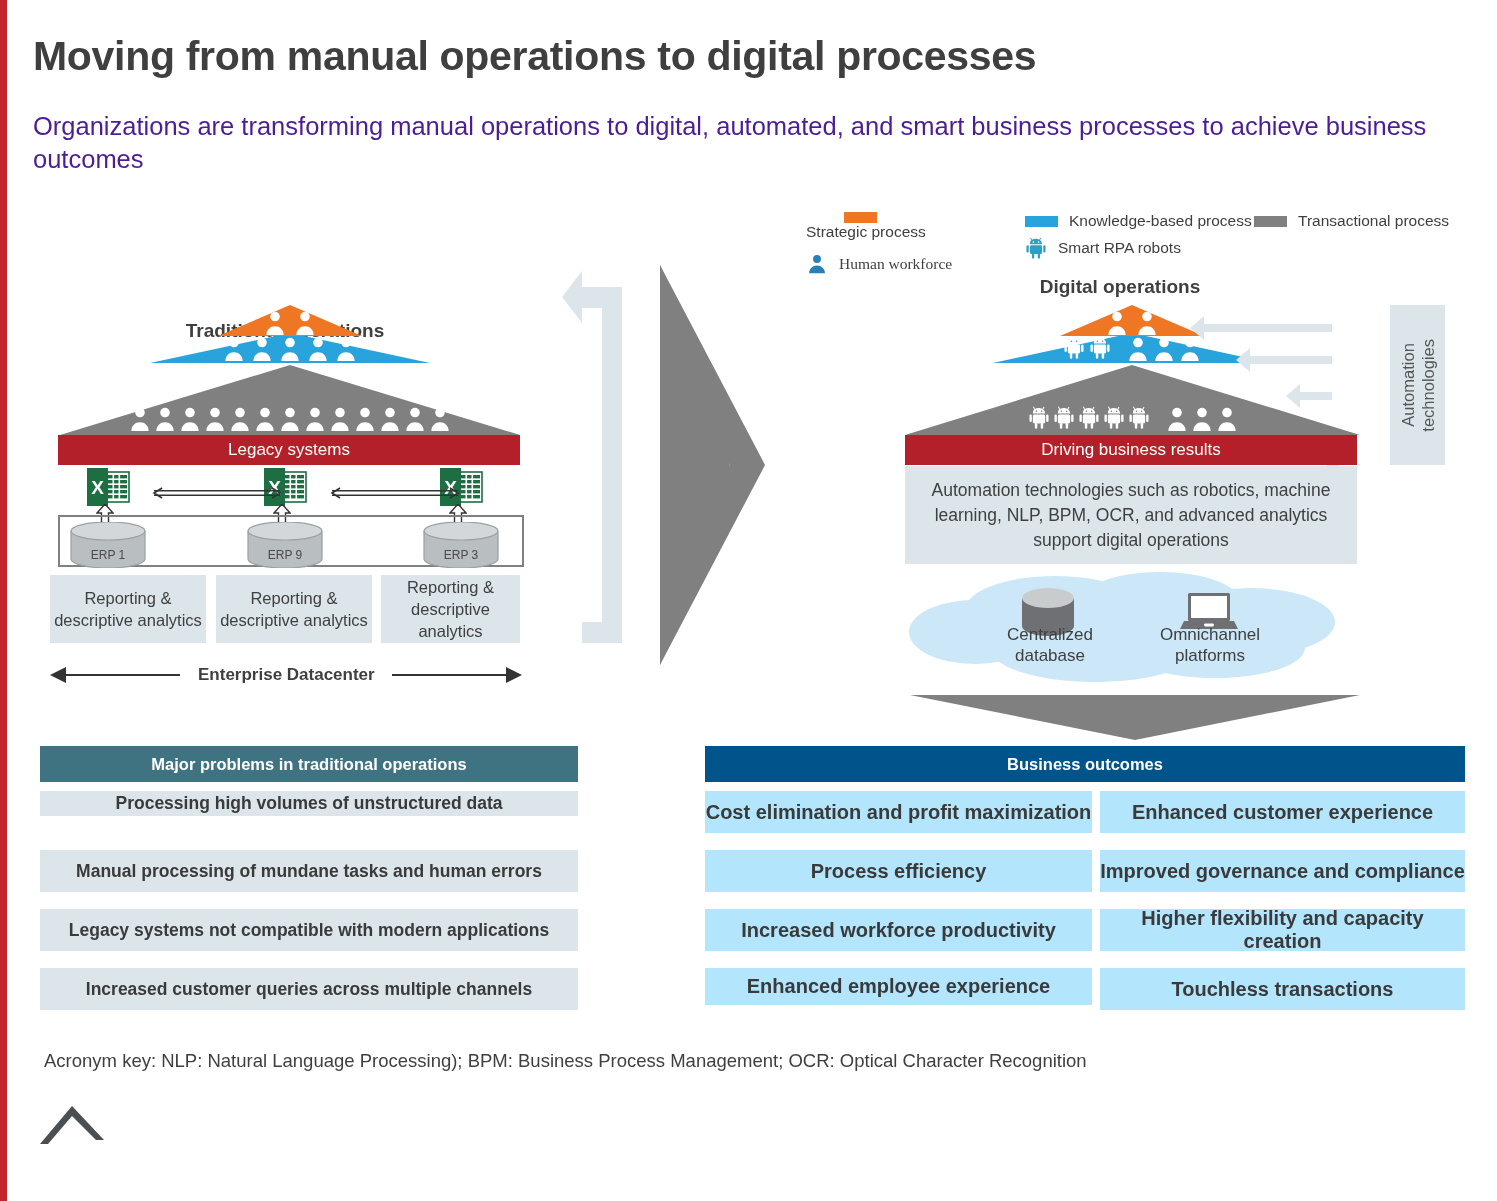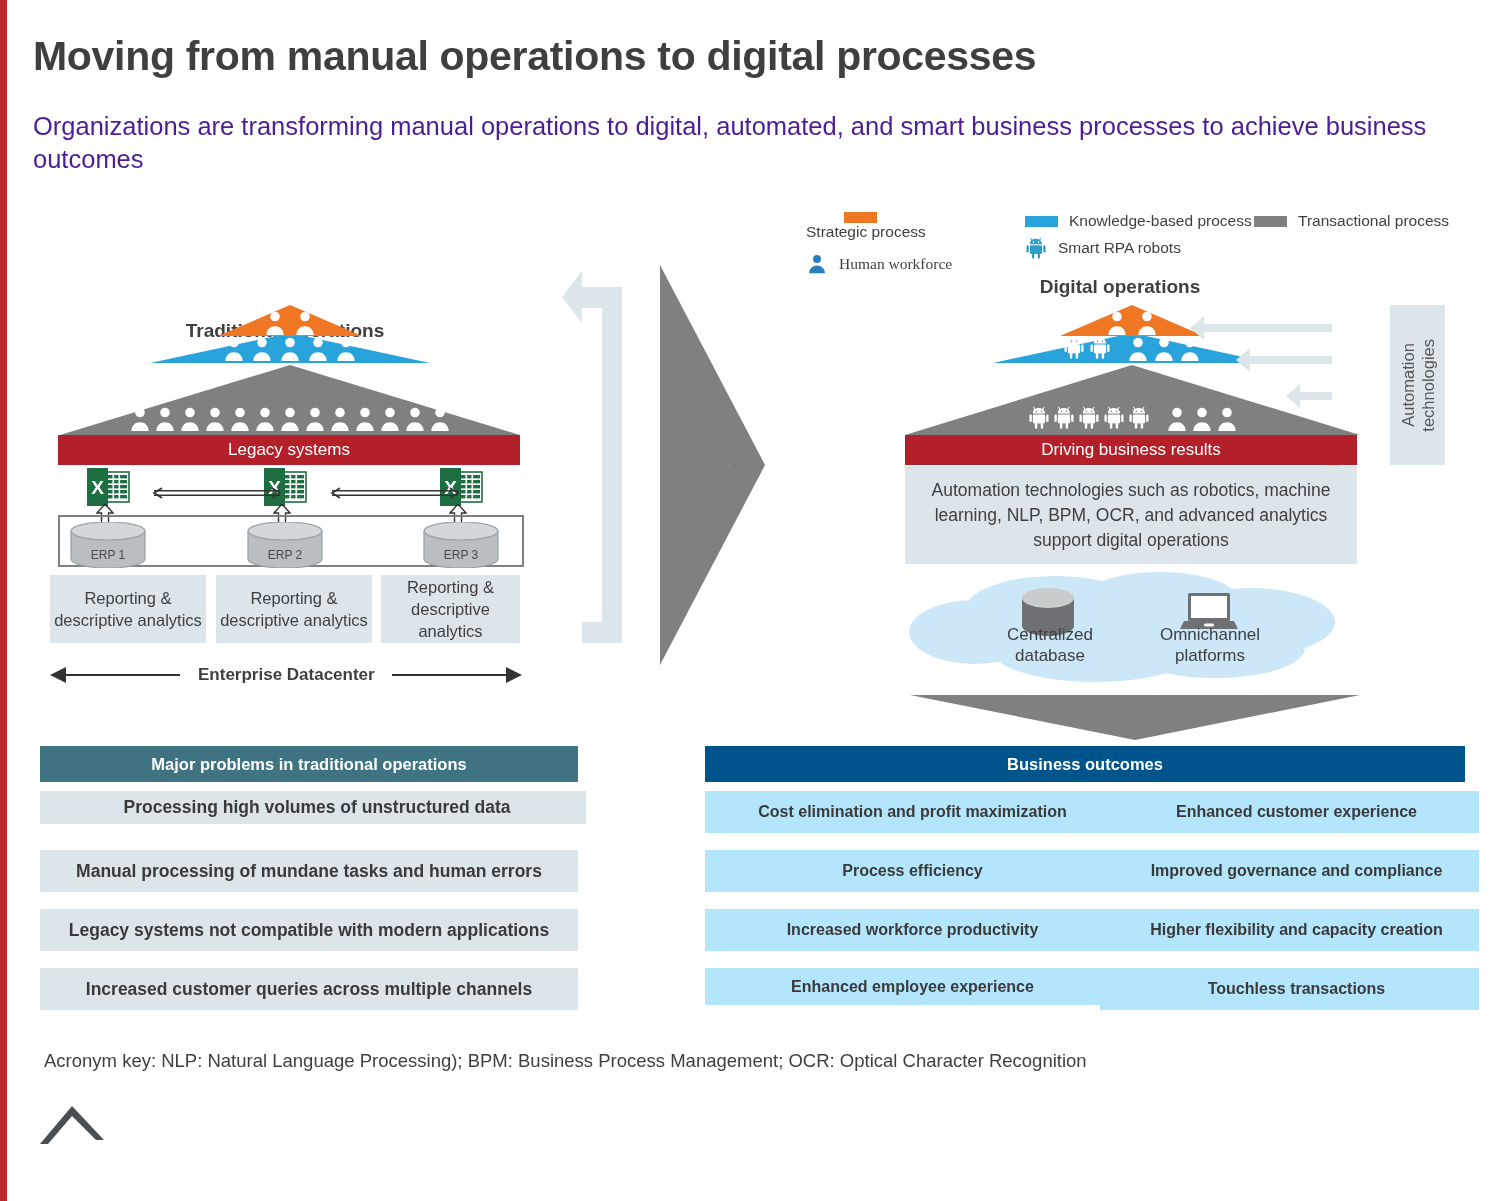--- a/index.html
+++ b/index.html
@@ -170,27 +170,26 @@
     font-weight: bold;
     display: flex;
     align-items: center;
     justify-content: center;
     text-align: center;
   }
   .out-item {
     position: absolute;
     background: #b3e5fc;
     color: #3a3a3a;
-    font-size: 16px;
+    font-size: 20px;
     font-weight: bold;
     display: flex;
     align-items: center;
     justify-content: center;
     text-align: center;
-    padding-left: 14px;
   }
   
   .acronym {
     position: absolute;
     left: 44px; top: 1050px;
     font-size: 18.5px;
     color: #3f3f3f;
     white-space: nowrap;
   }
   .logo-wrap {
@@ -473,21 +472,21 @@
   </svg>
   <div class="erp-label">ERP 1</div>
 </div>
 <div class="erp-cyl" style="left:246px; top:522px; width:78px; height:46px;">
   <svg width="78" height="46" viewBox="0 0 78 46">
     <path d="M2 9 L2 37 a37 9 0 0 0 74 0 L76 9 Z" fill="#b9bec0"></path>
     <ellipse cx="39" cy="9" rx="37" ry="9" fill="#d3d7d9"></ellipse>
     <path d="M2 9 L2 37 a37 9 0 0 0 74 0 L76 9" fill="none" stroke="#9aa0a3" stroke-width="1.2"></path>
     <ellipse cx="39" cy="9" rx="37" ry="9" fill="none" stroke="#9aa0a3" stroke-width="1.2"></ellipse>
   </svg>
-  <div class="erp-label">ERP 2</div>
+  <div class="erp-label">ERP 9</div>
 </div>
 <div class="erp-cyl" style="left:422px; top:522px; width:78px; height:46px;">
   <svg width="78" height="46" viewBox="0 0 78 46">
     <path d="M2 9 L2 37 a37 9 0 0 0 74 0 L76 9 Z" fill="#b9bec0"></path>
     <ellipse cx="39" cy="9" rx="37" ry="9" fill="#d3d7d9"></ellipse>
     <path d="M2 9 L2 37 a37 9 0 0 0 74 0 L76 9" fill="none" stroke="#9aa0a3" stroke-width="1.2"></path>
     <ellipse cx="39" cy="9" rx="37" ry="9" fill="none" stroke="#9aa0a3" stroke-width="1.2"></ellipse>
   </svg>
   <div class="erp-label">ERP 3</div>
 </div>
@@ -707,21 +706,21 @@
   <rect x="24" y="31.5" width="10" height="3" rx="1.4" fill="#ffffff"></rect>
 </svg>
 <div class="cloud-label" style="left:1145px; top:624px; width:130px; white-space:pre;"><span>Omnichannel
 platforms</span></div>
 
 <svg class="shape" width="450" height="45" viewBox="0 0 450 45" style="left:910px; top:695px;">
   <polygon points="0,0 450,0 225,45" fill="#808080"></polygon>
 </svg>
 
 <div class="panel-head" id="problems-head" style="left:40px; top:746px; width:538px; height:36px;">Major problems in traditional operations</div>
-<div class="prob-item" style="left:40px; top:791px; width:538px; height:33px;padding-left:8px;">Processing high volumes of unstructured data</div>
+<div class="prob-item" style="left:40px; top:791px; width:538px; height:25px;">Processing high volumes of unstructured data</div>
 <div class="prob-item" style="left:40px; top:850px; width:538px; height:42px;">Manual processing of mundane tasks and human errors</div>
 <div class="prob-item" style="left:40px; top:909px; width:538px; height:42px;">Legacy systems not compatible with modern applications</div>
 <div class="prob-item" style="left:40px; top:968px; width:538px; height:42px;">Increased customer queries across multiple channels</div>
 
 <div class="panel-head" id="outcomes-head" style="left:705px; top:746px; width:760px; height:36px;">Business outcomes</div>
 <div class="out-item" style="left:705px; top:791px; width:387px; height:42px;">Cost elimination and profit maximization</div>
 <div class="out-item" style="left:705px; top:850px; width:387px; height:42px;">Process efficiency</div>
 <div class="out-item" style="left:705px; top:909px; width:387px; height:42px;">Increased workforce productivity</div>
 <div class="out-item" style="left:705px; top:968px; width:387px; height:37px;">Enhanced employee experience</div>
 <div class="out-item" style="left:1100px; top:791px; width:365px; height:42px;">Enhanced customer experience</div>

